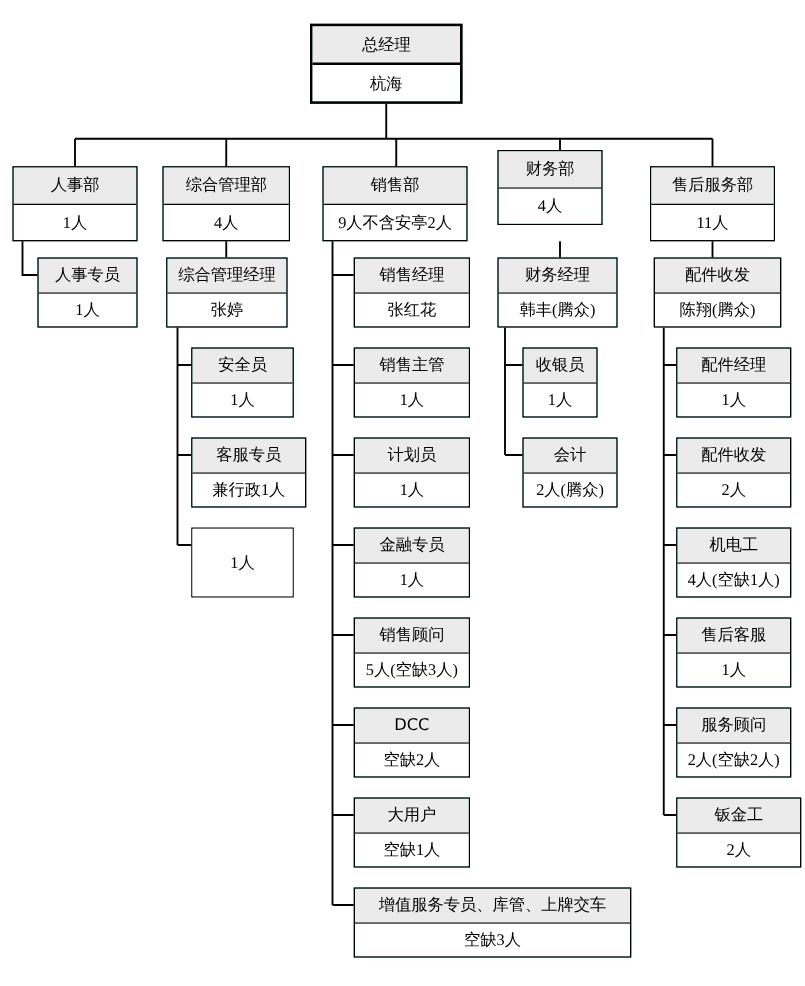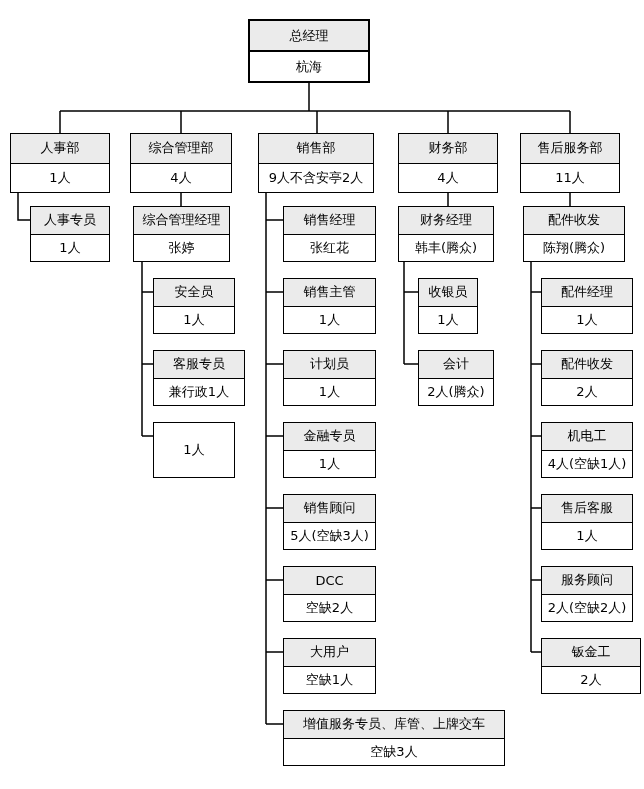--- a/index.html
+++ b/index.html
@@ -21,21 +21,21 @@
     border:1.5px solid var(--line);
     display:flex;flex-direction:column;text-align:center;
   }
   .node .hd{
     flex:1;display:flex;align-items:center;justify-content:center;
     background:var(--header-fill);border-bottom:1.5px solid var(--line);
     font-size:13px;white-space:nowrap;
   }
   .node .bd{
     flex:1;display:flex;align-items:center;justify-content:center;
-    background:#fff;font-size:13px;white-space:nowrap;
+    background:#fff;font-size:13px;white-space:nowrap;font-family:Liberation Serif, serif;
   }
   .lvl1{height:64px;border-width:2px;}
   .lvl1 .hd{border-bottom-width:2px;}
   .lvl2{height:60px;}
   .sm{height:56px;}
 </style>
 </head>
 <body>
 
 <div class="canvas">
@@ -60,21 +60,21 @@
     <div class="bd">1人</div>
   </div>
   <div class="node lvl2" style="left:130px;top:133px;width:102px">
     <div class="hd">综合管理部</div>
     <div class="bd">4人</div>
   </div>
   <div class="node lvl2" style="left:258px;top:133px;width:116px">
     <div class="hd">销售部</div>
     <div class="bd">9人不含安亭2人</div>
   </div>
-  <div class="node lvl2" style="left:398px;top:133px;width:100px">
+  <div class="node lvl2" style="left:398px;top:120px;width:84px">
     <div class="hd">财务部</div>
     <div class="bd">4人</div>
   </div>
   <div class="node lvl2" style="left:520px;top:133px;width:100px">
     <div class="hd">售后服务部</div>
     <div class="bd">11人</div>
   </div>
 
   <div class="node sm" style="left:30px;top:206px;width:80px">
     <div class="hd">人事专员</div>

